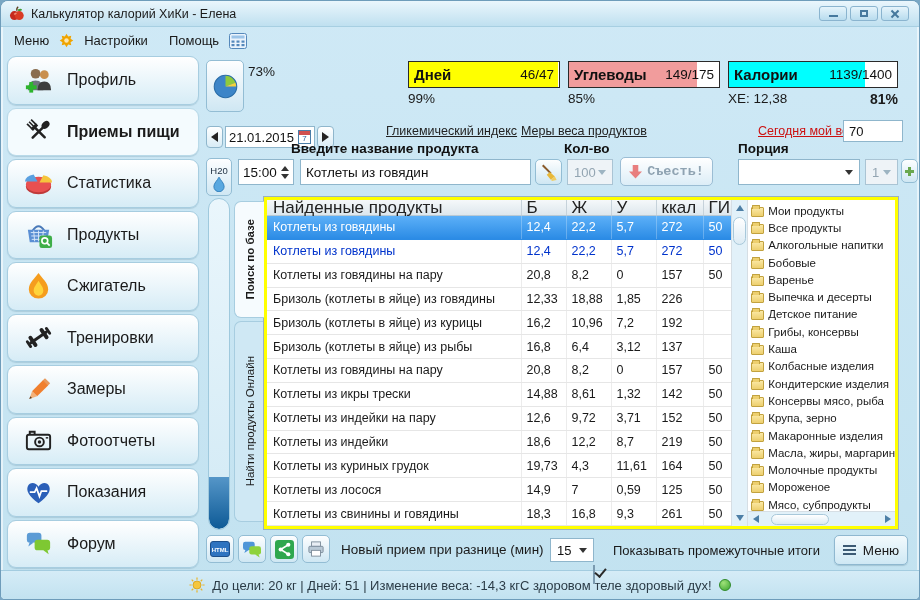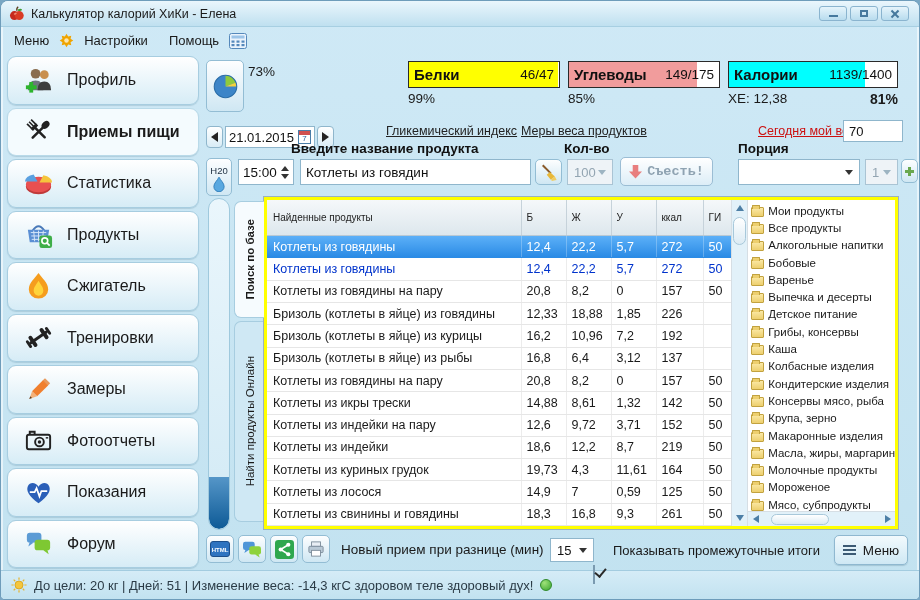--- a/index.html
+++ b/index.html
@@ -85,22 +85,22 @@
   .tube-fill{position:absolute;left:0;right:0;bottom:0;height:52px;border-radius:0 0 10px 10px;
     background:linear-gradient(#5596c8,#0d5a96);}
   .vtab{left:33px;width:30px;border:1px solid #a7cde0;border-right:none;border-radius:7px 0 0 7px;
     display:flex;align-items:center;justify-content:center;background:#cfe8f4;}
   .vtab span{writing-mode:vertical-rl;transform:rotate(180deg);font-size:11.5px;color:#1a1a1a;white-space:nowrap;}
   .vtab.active{background:#f6fbfe;z-index:3;} .vtab.active span{font-weight:bold;}
   
   .panel{left:63px;top:143px;width:634px;height:332px;border:3px solid #ffff00;outline:1px solid #9ab2c0;
     background:#fff;display:flex;z-index:2;}
   .ptable{width:504px;display:flex;flex-direction:column;border-right:1px solid #d6dee4;}
-  .thead{height:36px;display:flex;background:linear-gradient(#f5f8fa,#dde7ed);border-bottom:1px solid #b9c9d4;
-    font-size:10px;color:#222;align-items:center;}
+  .thead{height:16px;display:flex;background:linear-gradient(#f5f8fa,#dde7ed);border-bottom:1px solid #b9c9d4;
+    font-size:17px;color:#222;align-items:center;}
   .thead .cell{border-right:1px solid #c6d2da;height:100%;display:flex;align-items:center;}
   .trow{flex:1;display:flex;align-items:center;font-size:12.5px;color:#1a1a1a;border-bottom:1px solid #e6e6e6;}
   .trow .cell{border-right:1px solid #ececec;height:100%;display:flex;align-items:center;overflow:hidden;white-space:nowrap;}
   .c-name{flex:1;padding-left:6px;} .c-b,.c-f,.c-c{width:45px;padding-left:4px;}
   .c-kcal{width:47px;padding-left:4px;} .c-gi{width:27px;padding-left:4px;border-right:none!important;}
   .row-selected{background:linear-gradient(#5cb0f8,#2b8be5);color:#fff;border-bottom-color:#2b8be5;}
   .row-selected .cell{border-right-color:rgba(255,255,255,.25);}
   .row-link{color:#0033cc;}
   
   .vscroll{width:17px;background:#e2f1f9;display:flex;flex-direction:column;align-items:center;border-right:1px solid #d6dee4;}
@@ -130,21 +130,21 @@
   .checkbox{width:14px;height:14px;border:1px solid #7a9ab0;background:#fff;position:relative;}
   .checkbox:after{content:"";position:absolute;left:3px;top:0px;width:5px;height:9px;
     border-right:2px solid #2a2a2a;border-bottom:2px solid #2a2a2a;transform:rotate(40deg);}
   .cb-label{font-size:13px;color:#1a1a1a;}
   .menu-btn{height:30px;width:74px;border:1px solid #8fb8d0;border-radius:5px;
     background:linear-gradient(#f2fafd,#cfe8f4);display:flex;align-items:center;justify-content:center;gap:7px;
     font-size:13.5px;color:#1a1a1a;box-shadow:0 1px 1px rgba(90,130,150,.3);}
   .burger{display:flex;flex-direction:column;gap:2px;}
   .burger i{display:block;width:13px;height:2px;background:#3c5a74;}
   
-  .statusbar{height:29px;display:flex;align-items:center;justify-content:flex-start;padding:0 10px;
+  .statusbar{height:29px;display:flex;align-items:center;justify-content:center;padding:0 10px;
     background:linear-gradient(#d5ecf7,#c2e2f0);border-top:1px solid #a3cce0;font-size:13px;color:#2b3b46;}
   .status-left,.status-right{display:flex;align-items:center;gap:7px;}
   .green-dot{width:12px;height:12px;border-radius:50%;background:radial-gradient(circle at 35% 30%,#9fe27a,#3aa52f);
     border:1px solid #2f8a28;}
 </style>
 </head>
 <body>
 
 <div class="window">
 
@@ -330,21 +330,21 @@
       <div class="abs stat-block" style="left:47px;width:152px;">
         <div class="stat-foot foot-left">
             <span>73%</span>
           </div>
       </div>
 
       <div class="abs stat-block" style="left:207px;width:152px;">
         <div class="stat-bar">
           <div class="bar-fill" style="width: 99%; background: rgb(255, 255, 0);"></div>
           <div class="bar-inner">
-            <span class="bar-label">Белки</span>
+            <span class="bar-label">Дней</span>
             <span class="bar-value">46/47</span>
           </div>
         </div>
         <div class="stat-foot foot-left">
             <span>99%</span>
           </div>
       </div>
 
       <div class="abs stat-block" style="left:367px;width:152px;">
         <div class="stat-bar">

